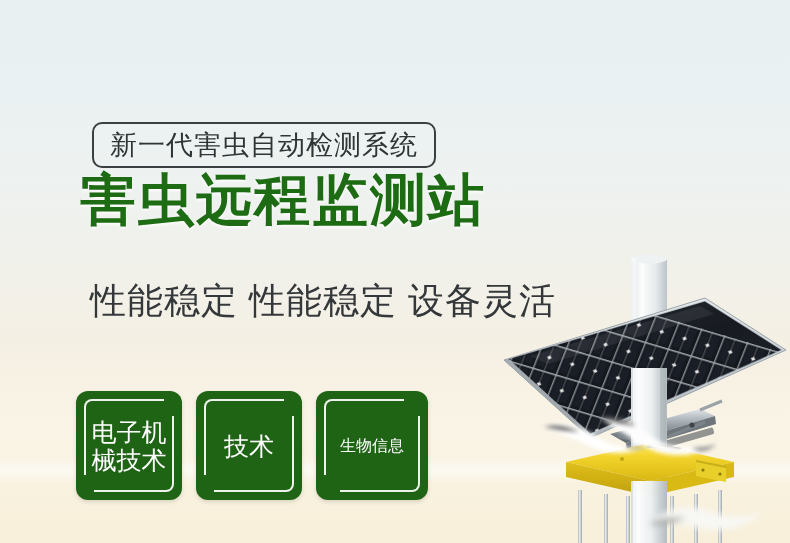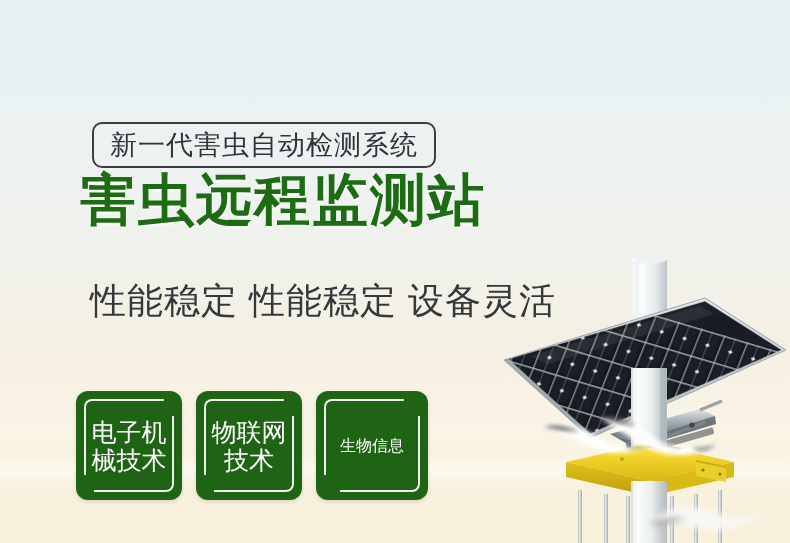--- a/index.html
+++ b/index.html
@@ -366,21 +366,20 @@
         <span class="ln">电子机</span>
         <span class="ln">械技术</span>
       </span>
     </div>
 
 
     <div class="tag">
       <span class="bracket-tl"></span>
       <span class="bracket-br"></span>
       <span class="tag-label">
-        <span class="ln">物联网</span>
         <span class="ln">技术</span>
       </span>
     </div>
 
     <div class="tag tag-wide">
       <span class="bracket-tl"></span>
       <span class="bracket-br"></span>
       <span class="tag-label" style="font-size:16px;">
         <span class="ln">生物信息</span>
       </span>

